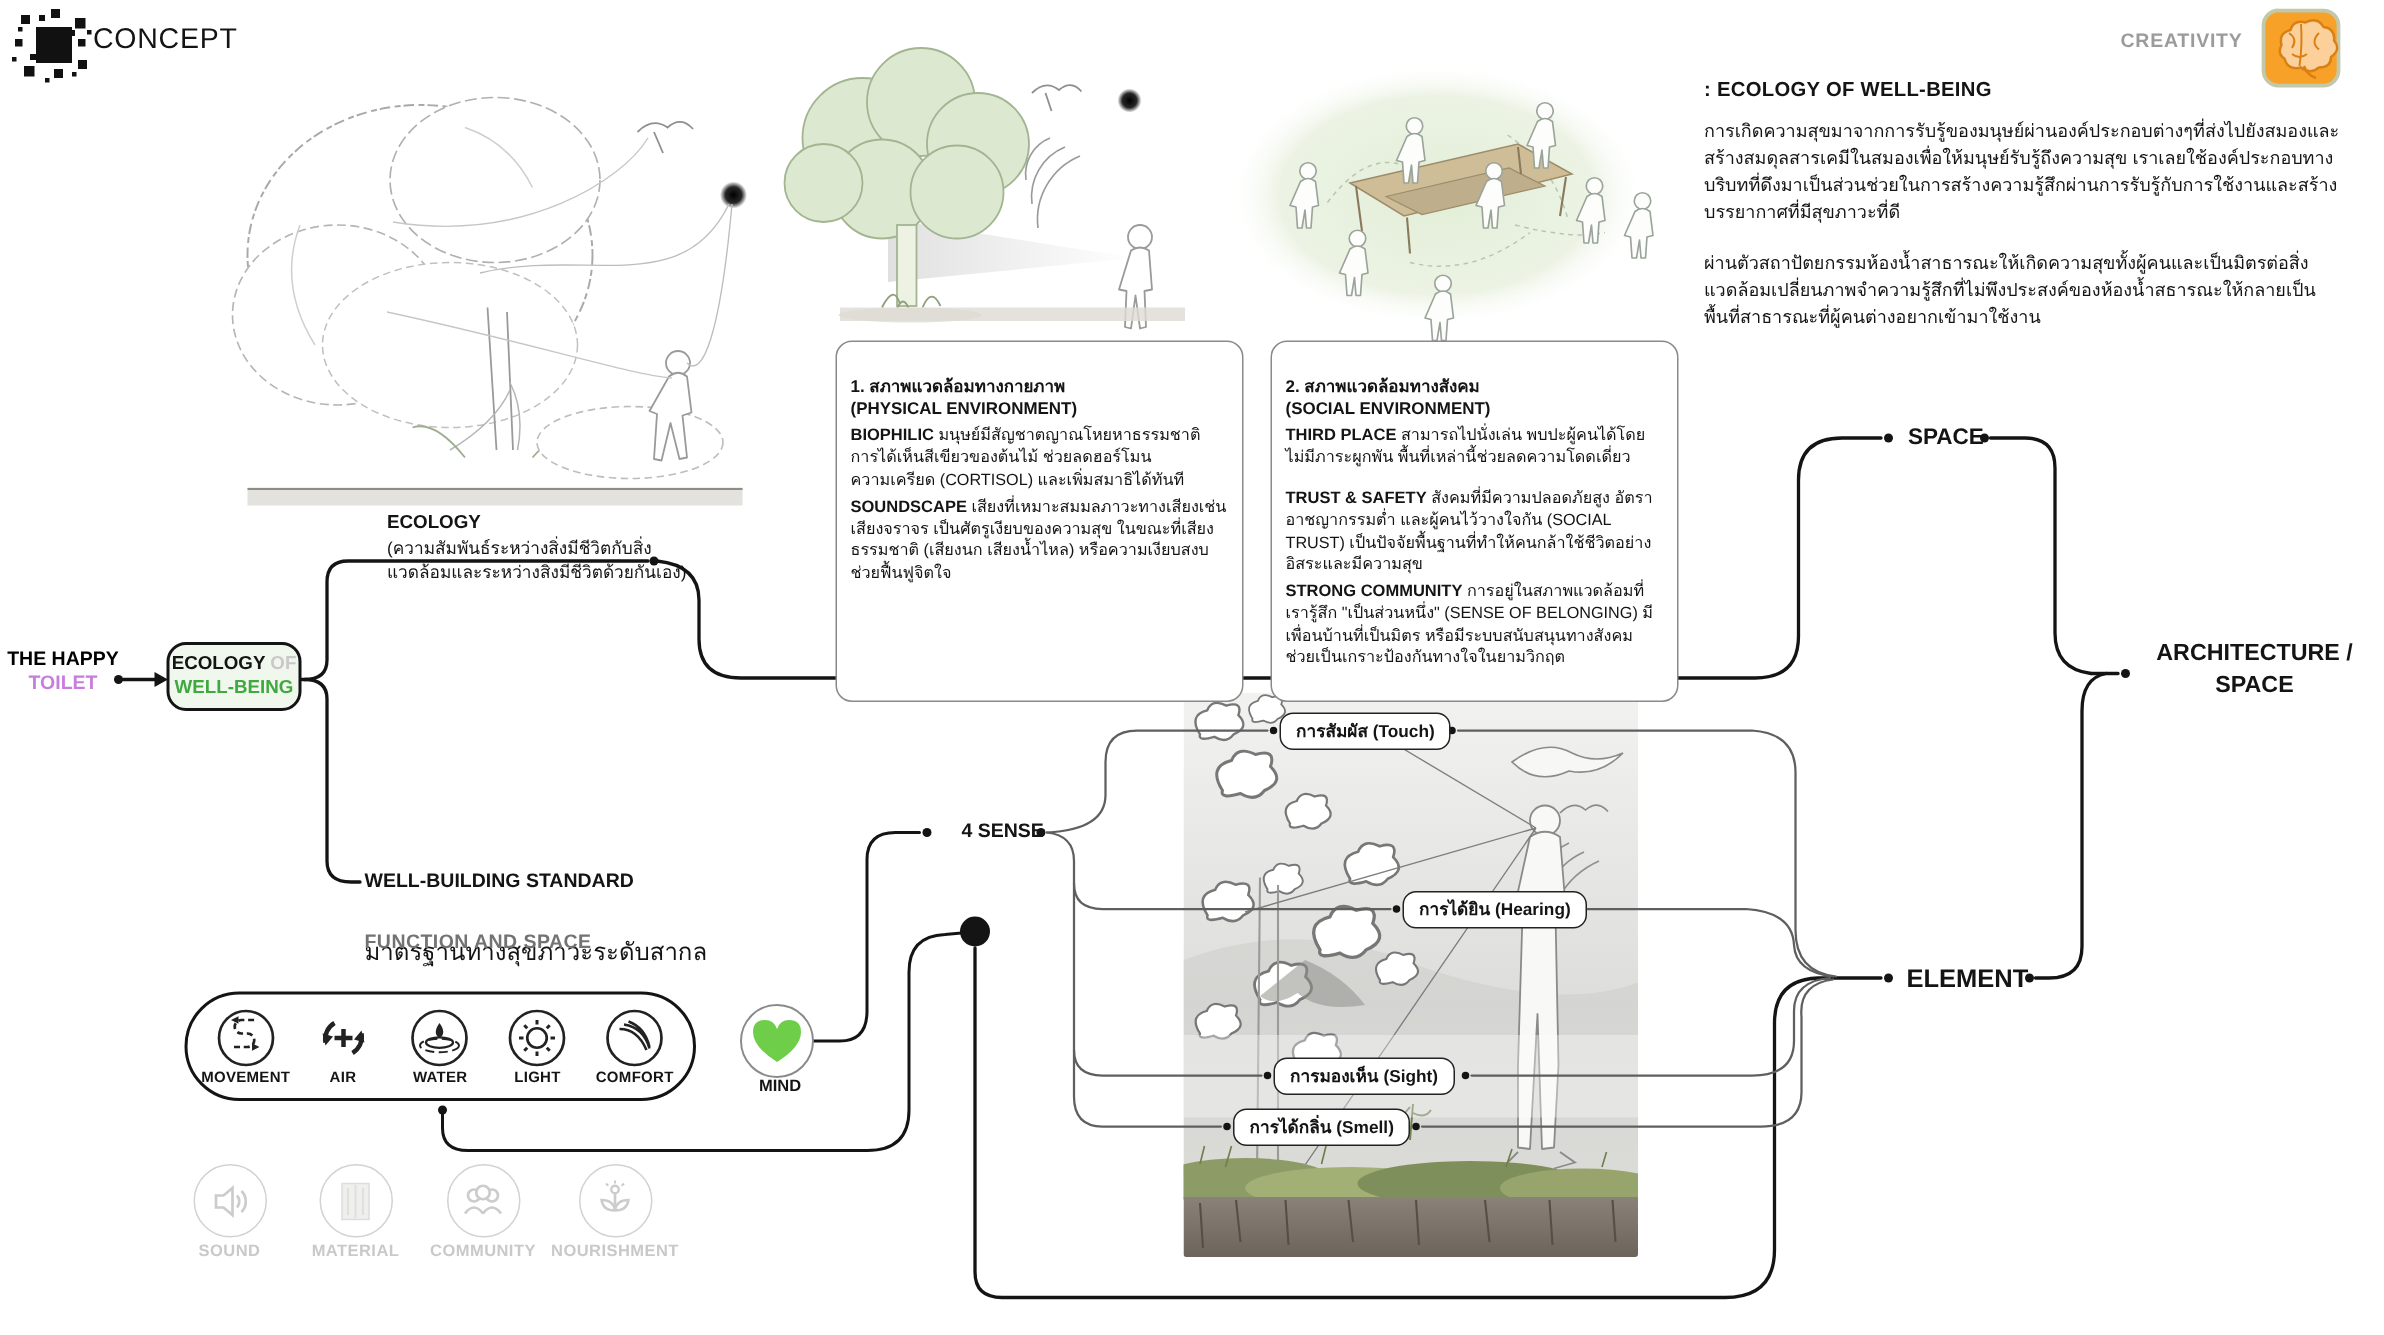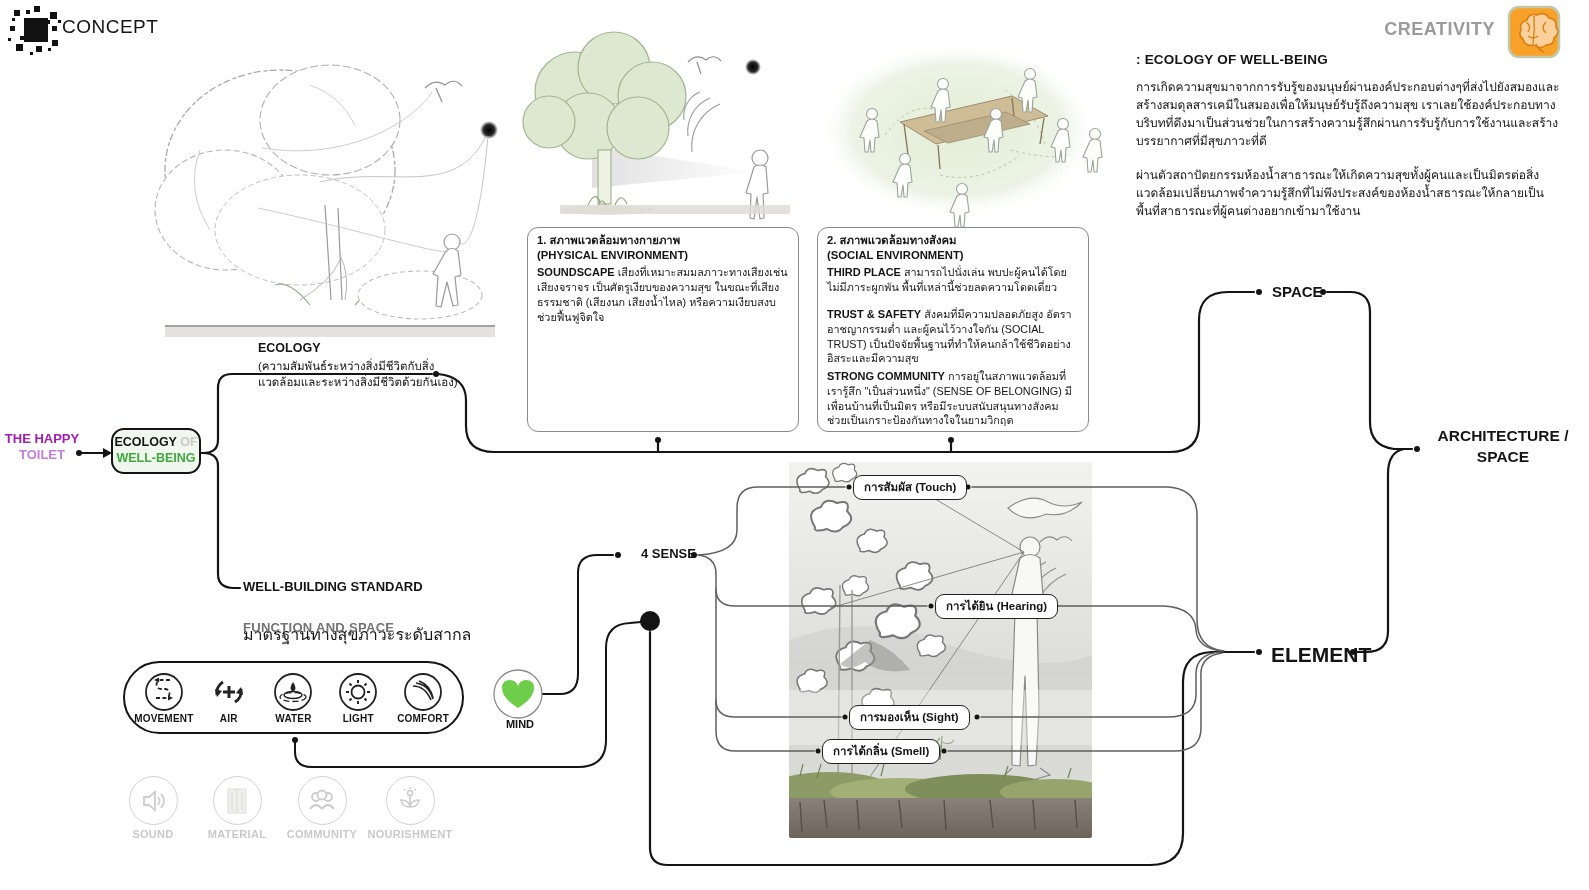--- a/index.html
+++ b/index.html
@@ -4,31 +4,31 @@
 <style>
   html,body{margin:0;padding:0;background:#ffffff;}
   #canvas{position:relative;width:1589px;height:890px;background:#ffffff;overflow:hidden;
           font-family:"Liberation Sans","DejaVu Sans",sans-serif;color:#141414;}
   svg.layer{position:absolute;left:0;top:0;width:1589px;height:890px;}
   .abs{position:absolute;}
   .b{font-weight:bold;}
   .nowrap{white-space:nowrap;}
   
   .concept-title{left:62px;top:16px;font-size:19px;font-weight:400;letter-spacing:.5px;}
-  .creativity{left:1240px;top:19px;width:255px;text-align:right;font-size:18px;font-weight:800;color:#9b9b9b;letter-spacing:.5px;}
+  .creativity{left:1240px;top:19px;width:255px;text-align:right;font-size:13px;font-weight:800;color:#9b9b9b;letter-spacing:.5px;}
   
   .rp{left:1136px;top:50px;width:430px;font-size:12px;line-height:1.5;}
   .rp h3{margin:0 0 8px 0;font-size:13.5px;letter-spacing:.2px;}
   .rp p{margin:0 0 16px 0;}
   
   .eco-title{left:258px;top:341px;font-size:12.5px;}
   .eco-desc{left:258px;top:358px;width:218px;font-size:11.5px;line-height:1.4;}
   
   .happy{left:2px;top:431px;width:80px;text-align:center;font-size:13px;font-weight:800;line-height:1.2;}
-  .happy .l1{color:#a21caf;}
+  .happy .l1{color:#000000;}
   .happy .l2{color:#c77ddd;}
   
   .node{left:111px;top:428px;width:86px;height:42px;background:#f0f7ec;border:2.6px solid #141414;
         border-radius:13px;display:flex;flex-direction:column;align-items:center;justify-content:center;
         font-size:12.5px;font-weight:800;line-height:1.25;}
   .node .of{color:#c9c9c9;font-weight:800;}
   .node .wb{color:#3fa93f;}
   
   .wbs-title{left:243px;top:579px;font-size:13px;}
   .wbs-sub{left:243px;top:622px;font-size:16px;font-weight:normal;}
@@ -42,28 +42,28 @@
   
   .mind{left:492px;top:668px;width:56px;text-align:center;}
   .mind .cap{font-size:11px;font-weight:800;margin-top:2px;}
   
   .gicon{display:flex;flex-direction:column;align-items:center;position:absolute;width:110px;}
   .gicon .circ{width:47px;height:47px;border:1.6px solid #d2d2d2;border-radius:50%;display:flex;align-items:center;justify-content:center;background:#fff;}
   .gicon .cap{font-size:11px;font-weight:800;color:#c9c9c9;margin-top:3px;letter-spacing:.3px;}
   
   .fsense{left:641px;top:546px;font-size:13px;}
   .space-lbl{left:1272px;top:283px;font-size:15px;}
-  .element-lbl{left:1271px;top:643px;font-size:21px;}
+  .element-lbl{left:1271px;top:643px;font-size:17px;}
   .arch-lbl{left:1428px;top:426px;width:150px;text-align:center;font-size:15.5px;line-height:1.35;}
   
   .chip{position:absolute;background:#ffffff;border:1.7px solid #222;border-radius:9px;
         padding:2px 10px 3px 10px;font-size:11.5px;font-weight:800;white-space:nowrap;z-index:4;}
   
   .envbox{position:absolute;width:252px;height:193px;background:#fff;border:1.6px solid #8a8a8a;border-radius:11px;
-          padding:5px 9px;font-size:10.8px;line-height:1.36;z-index:3;}
+          padding:23px 9px;font-size:10.8px;line-height:1.36;z-index:3;margin-left:30px;}
   .envbox .t{font-size:11.3px;font-weight:800;line-height:1.3;}
   .envbox p{margin:3px 0 0 0;}
   .envbox p b{font-size:11px;}
   .gap1{margin-top:14px !important;}
   .gap2{margin-top:12px !important;}
 </style>
 </head>
 <body>
 
 <div id="canvas">
@@ -463,20 +463,21 @@
   </div>
 
   <div class="chip" style="left:853px;top:475px;">การสัมผัส (Touch)</div>
   <div class="chip" style="left:935px;top:594px;">การได้ยิน (Hearing)</div>
   <div class="chip" style="left:849px;top:705px;">การมองเห็น (Sight)</div>
   <div class="chip" style="left:822px;top:739px;">การได้กลิ่น (Smell)</div>
 
   <div class="envbox" style="left:527px;top:227px;">
     <div class="t">1. สภาพแวดล้อมทางกายภาพ</div>
     <div class="t">(PHYSICAL ENVIRONMENT)</div>
+    <p><b>BIOPHILIC</b> <span>มนุษย์มีสัญชาตญาณโหยหาธรรมชาติ การได้เห็นสีเขียวของต้นไม้ ช่วยลดฮอร์โมนความเครียด (CORTISOL) และเพิ่มสมาธิได้ทันที</span></p>
     <p><b>SOUNDSCAPE</b> <span>เสียงที่เหมาะสมมลภาวะทางเสียงเช่น เสียงจราจร เป็นศัตรูเงียบของความสุข ในขณะที่เสียงธรรมชาติ (เสียงนก เสียงน้ำไหล) หรือความเงียบสงบ ช่วยฟื้นฟูจิตใจ</span></p>
   </div>
 
   <div class="envbox" style="left:817px;top:227px;">
     <div class="t">2. สภาพแวดล้อมทางสังคม</div>
     <div class="t">(SOCIAL ENVIRONMENT)</div>
     <p><b>THIRD PLACE</b> <span>สามารถไปนั่งเล่น พบปะผู้คนได้โดยไม่มีภาระผูกพัน พื้นที่เหล่านี้ช่วยลดความโดดเดี่ยว</span></p>
     <p class="gap2"><b>TRUST &amp; SAFETY</b> <span>สังคมที่มีความปลอดภัยสูง อัตราอาชญากรรมต่ำ และผู้คนไว้วางใจกัน (SOCIAL TRUST) เป็นปัจจัยพื้นฐานที่ทำให้คนกล้าใช้ชีวิตอย่างอิสระและมีความสุข</span></p>
     <p><b>STRONG COMMUNITY</b> <span>การอยู่ในสภาพแวดล้อมที่เรารู้สึก "เป็นส่วนหนึ่ง" (SENSE OF BELONGING) มีเพื่อนบ้านที่เป็นมิตร หรือมีระบบสนับสนุนทางสังคม ช่วยเป็นเกราะป้องกันทางใจในยามวิกฤต</span></p>
   </div>

